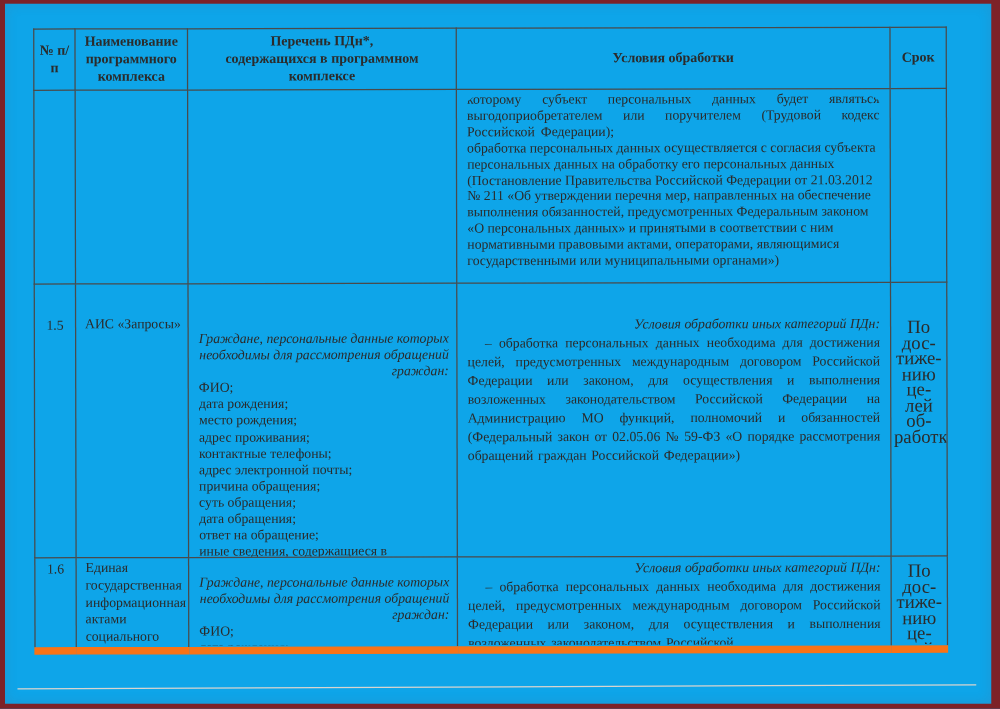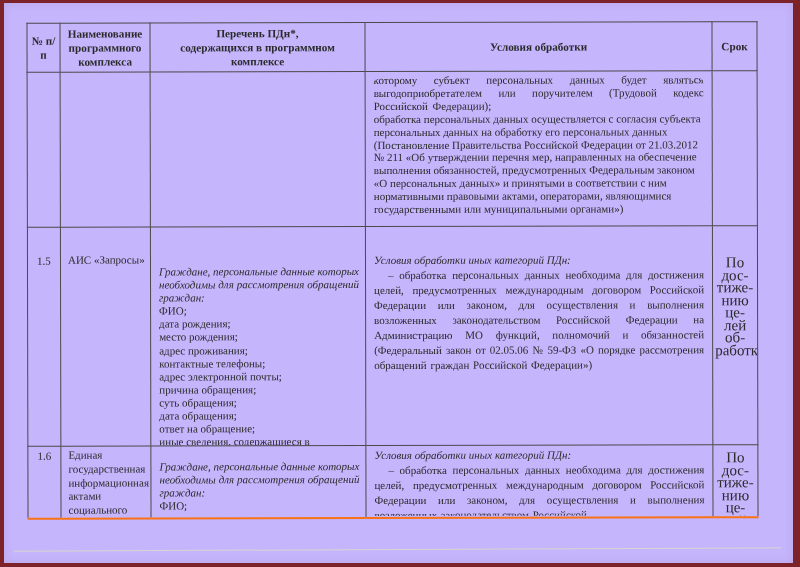--- a/index.html
+++ b/index.html
@@ -4,21 +4,21 @@
 <style>
   html,body { margin:0; padding:0; }
   body {
     width:800px; height:567px; overflow:hidden;
     font-family:"Liberation Serif","DejaVu Serif",serif;
     background:#6e171d;
   }
   .page {
     position:absolute; left:0; top:0; width:800px; height:567px;
     box-sizing:border-box;
-    background:#c4b5fd;
+    background:#0ea5e9;
     border:solid #7d2228;
     border-width:3px 7px 4px 4px;
     box-shadow:inset 0 0 10px rgba(150,60,60,.12);
   }
   table.doc {
     position:absolute; left:23px; top:19px; width:730px;
     border-collapse:collapse; table-layout:fixed;
     color:#2b2b2b;
     transform:rotate(-0.12deg);
   }
@@ -28,37 +28,37 @@
     padding:0;
   }
   .doc thead th {
     font-size:11.2px; font-weight:bold; line-height:14px;
     text-align:center; vertical-align:middle; padding:2px 2px;
     height:44px;
   }
   .cb { box-sizing:border-box; overflow:hidden; padding:2px 8px; font-size:11px; line-height:14px; }
   tr.r0  td { height:154px; }
   tr.r15 td { height:196px; }
-  tr.r16 td { height:71px; border-bottom:2px solid #f97316; }
+  tr.r16 td { height:71px; border-bottom:6px solid #f97316; }
   tr.r0  .cb { height:152px; }
   tr.r15 .cb { height:194px;margin-top:24px; }
   tr.r16 .cb { height:70px; }
 
   .num-cell .cb  { text-align:center; padding:2px 2px; }
   .name-cell .cb { padding:2px 4px 2px 7px; line-height:13.8px; }
   .pdn-cell .cb  { padding:14px 6px 2px 8px; line-height:13.1px; }
   .cond-cell .cb { padding:2px 8px; line-height:15px; }
   tr.r0 .cond-cell .cb { line-height:12.9px;border-radius:30px; }
   .term-cell .cb { padding:6px 2px 2px 2px; text-align:center; font-size:15px; line-height:12.5px; }
 
   .cond-cell p, .pdn-cell p { margin:0; }
   .just   { text-align:justify; }
   .ws     { word-spacing:2px; }
   .ws1    { word-spacing:1px; }
-  .it     { font-style:italic; }
+  .it     { font-style:italic;text-align:right; }
   .indent { text-indent:14px; }
 
   .scan-line {
     position:absolute; left:10px; right:12px; bottom:13px; height:1px;
     background:#d9d5cf; transform:rotate(-0.25deg);
   }
 </style>
 </head>
 <body>
 

